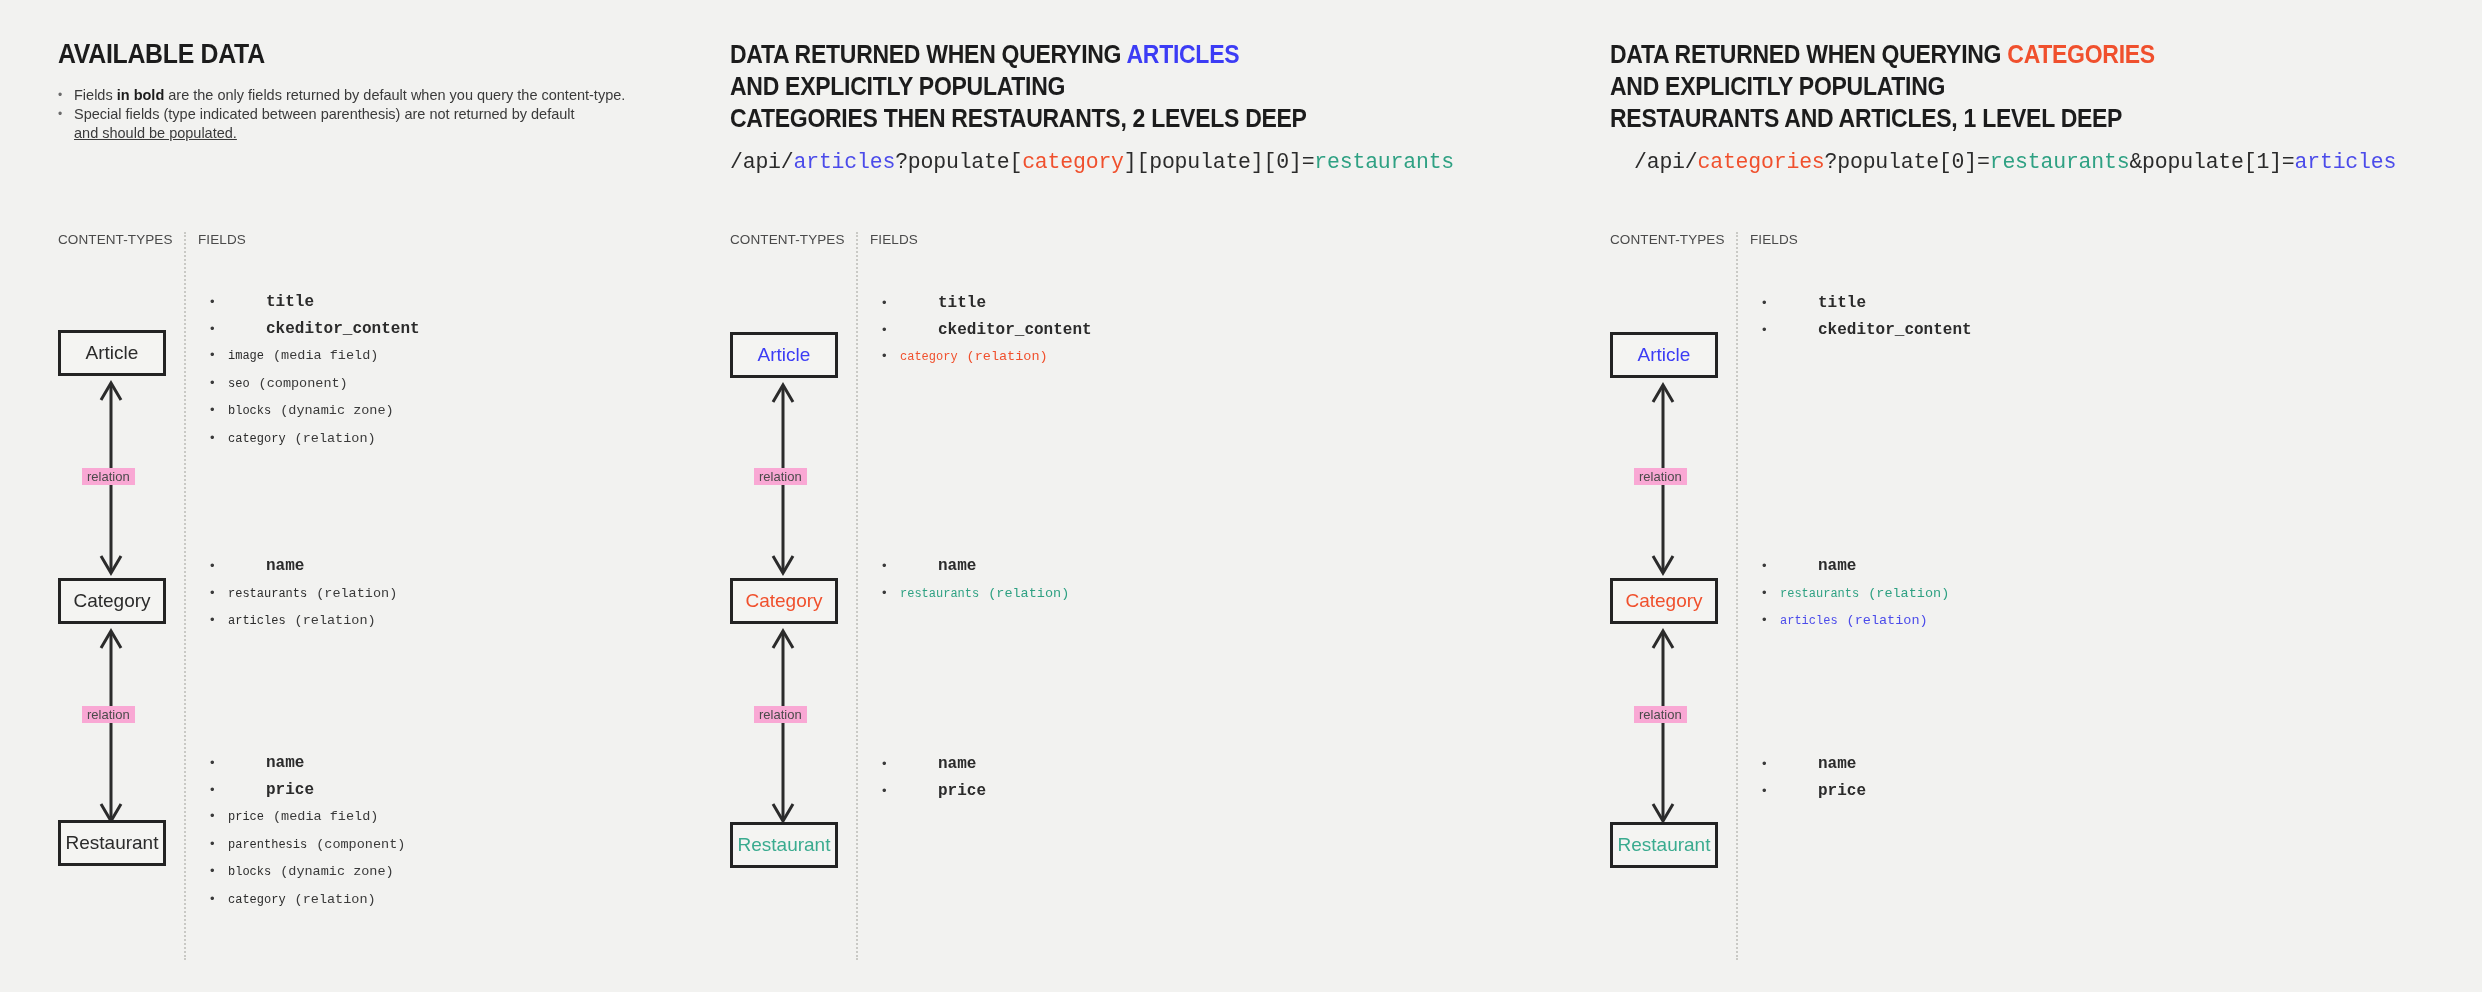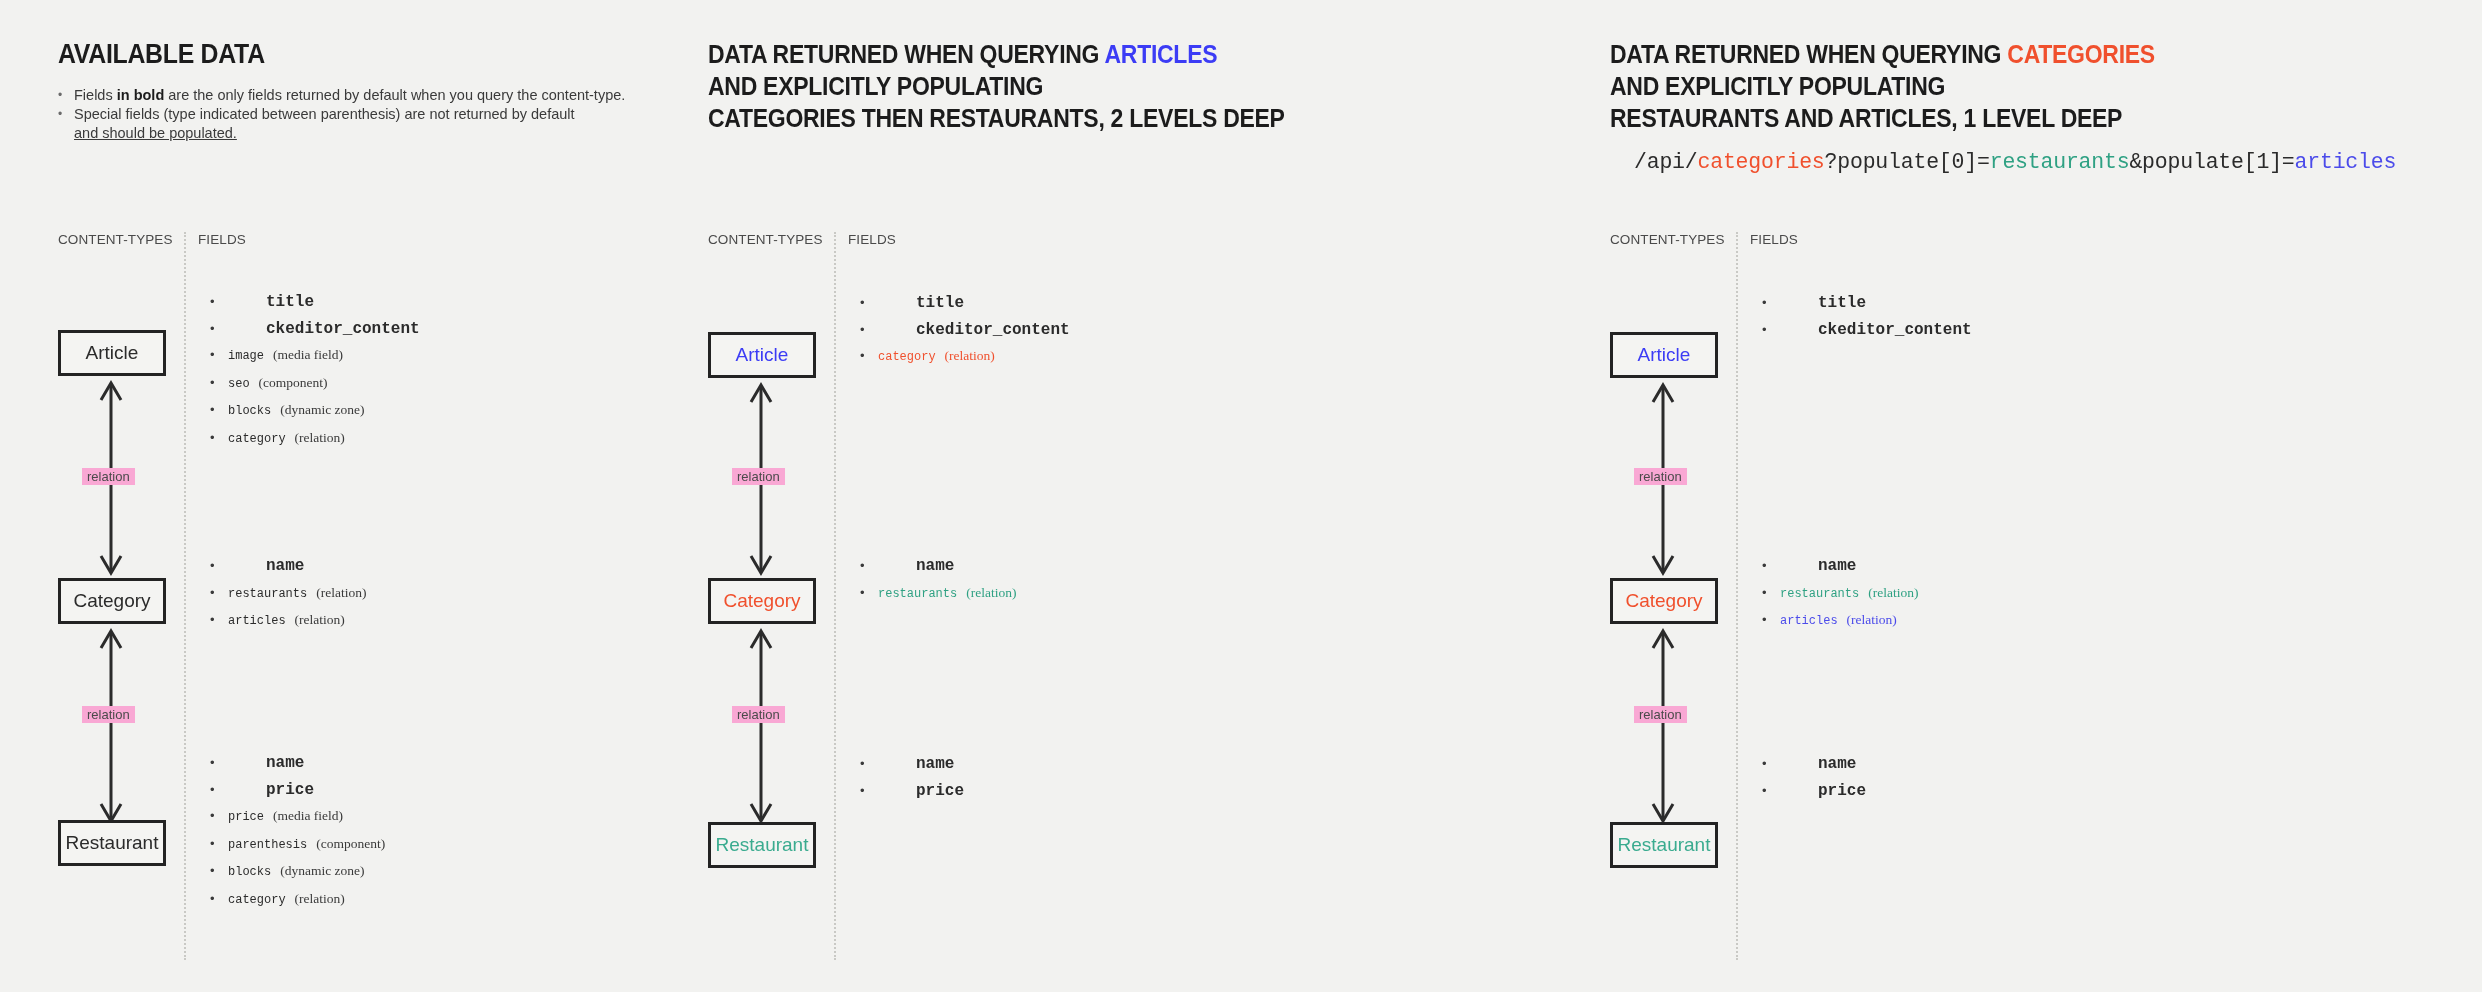--- a/index.html
+++ b/index.html
@@ -8,21 +8,21 @@
     background: #f2f2f0;
     font-family: "Liberation Sans", sans-serif;
     color: #2b2b2b;
     overflow: hidden;
   }
   .page { position: relative; width: 2482px; height: 992px; }
 
   
   .col { position: absolute; top: 0; height: 992px; }
   #col-1 { left: 0;    width: 860px; }
-  #col-2 { left: 708px; width: 870px; }
+  #col-2 { left: 730px; width: 870px; }
   #col-3 { left: 1610px; width: 872px; }
 
   
   .heading {
     position: absolute;
     font-family: "Liberation Sans", sans-serif;
     font-weight: bold;
     font-size: 25px;
     letter-spacing: -0.3px;
     line-height: 32px;
@@ -99,21 +99,21 @@
   .fieldlist { position: absolute; }
   .frow { display: flex; align-items: baseline; line-height: 25.5px; white-space: nowrap; }
   .fbullet { width: 18px; flex: none; font-size: 13px; color: #3a3a3a; }
   .fname {
     font-family: "Liberation Mono", monospace;
     font-size: 12px;
     color: #2b2b2b;
   }
   .fname.bold { font-weight: bold; font-size: 16px; margin-left: 38px; }
   .ftype {
-    font-family: Liberation Serif, serif;
+    font-family: Liberation Mono, monospace;
     font-size: 13.5px;
     color: #3a3a3a;
     margin-left: 9px;
   }
   .c-red  .fname, .c-red  .ftype, .c-red  { color: #f0502d; }
   .c-teal .fname, .c-teal .ftype, .c-teal { color: #2fa183; }
   .c-blue .fname, .c-blue .ftype, .c-blue { color: #4b4bea; }
 
   
   .apiurl {
@@ -260,20 +260,21 @@
       </div>
   </div>
 
   <div class="col" id="col-2">
     <div class="heading">
       <div><span>DATA RETURNED WHEN QUERYING </span><span class="hl-blue">ARTICLES</span></div>
       <div>AND EXPLICITLY POPULATING</div>
       <div>CATEGORIES THEN RESTAURANTS, 2 LEVELS DEEP</div>
     </div>
 
+    <div class="apiurl" id="url-1" style="left:0px; top:150px;"><span>/api/</span><span class="u-blue">articles</span><span>?populate[</span><span class="u-red">category</span><span>][populate][0]=</span><span class="u-teal">restaurants</span></div>
 
     <div class="sublabel" style="left:0px; top:232px;">CONTENT-TYPES</div>
     <div class="sublabel" style="left:140px; top:232px;">FIELDS</div>
     <div class="divider" style="left:126px;"></div>
 
     <div class="ebox blue" style="left:0px; top:332px;">
       <span>Article</span>
     </div>
     <div class="arrow" style="left:38px; top:380px;">
       <svg width="30" height="198" viewBox="0 0 30 198">

